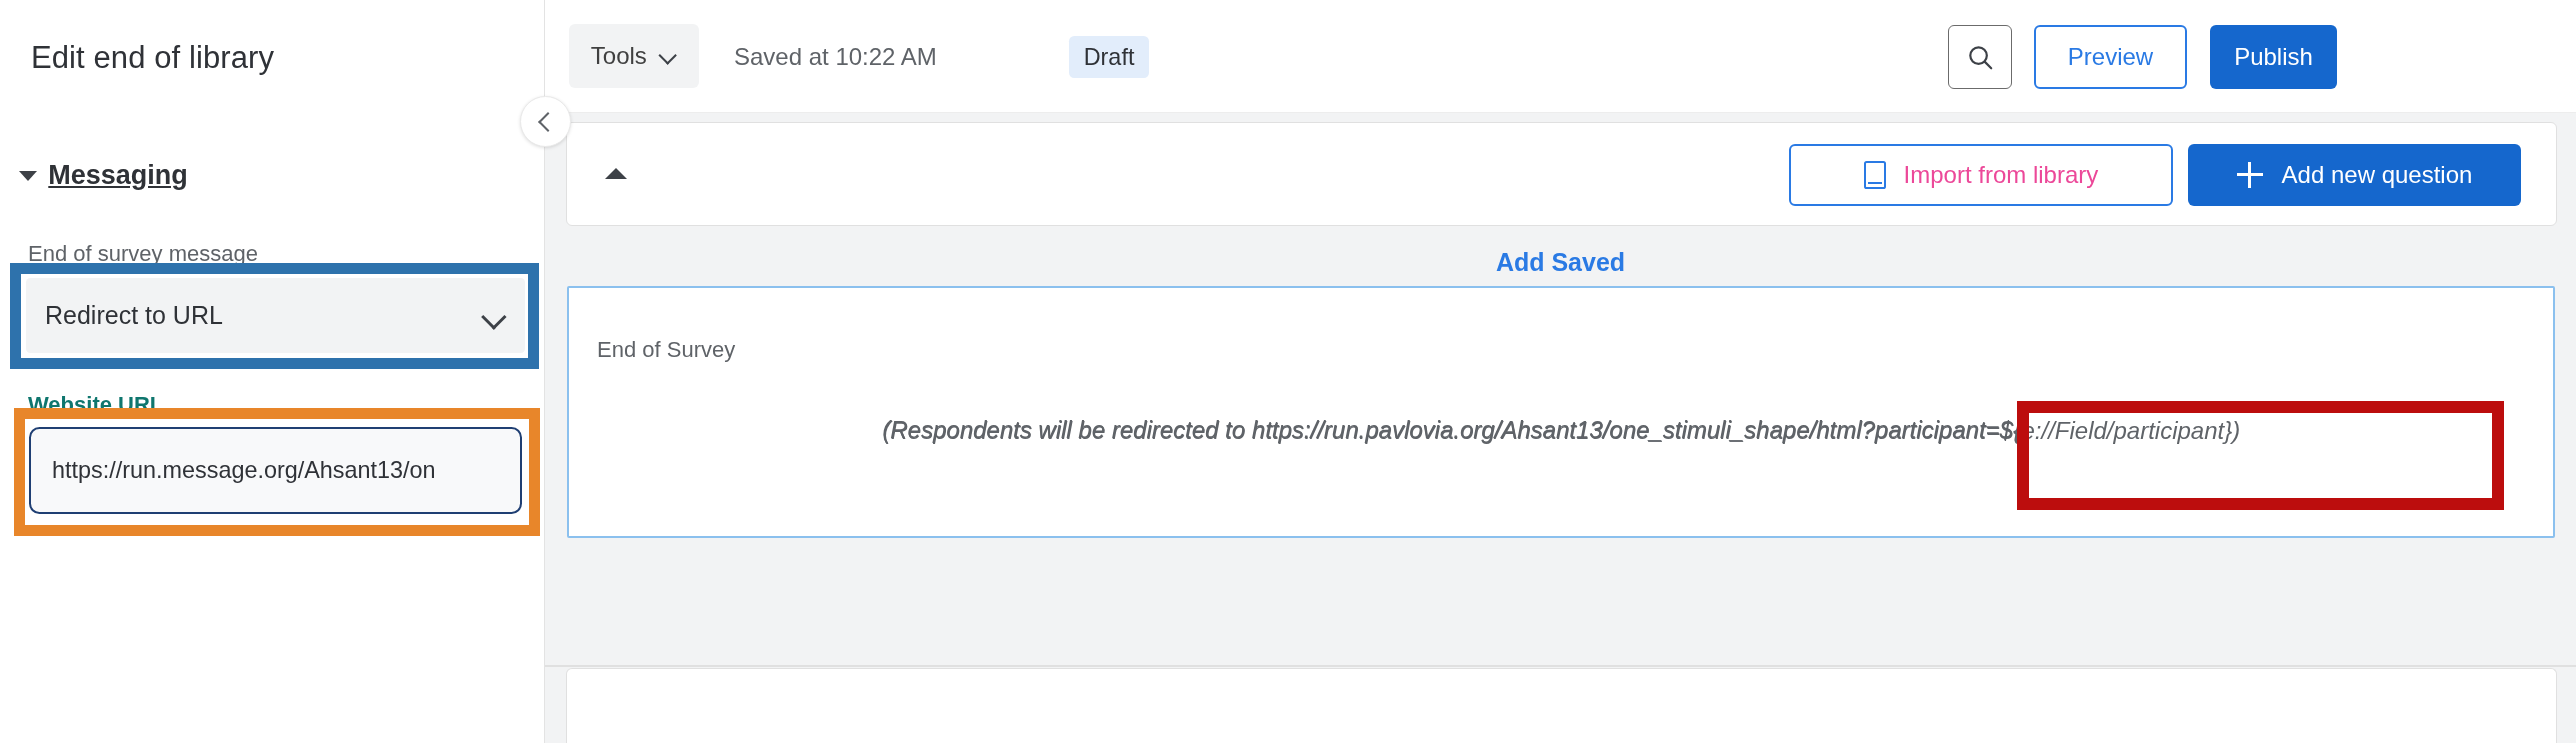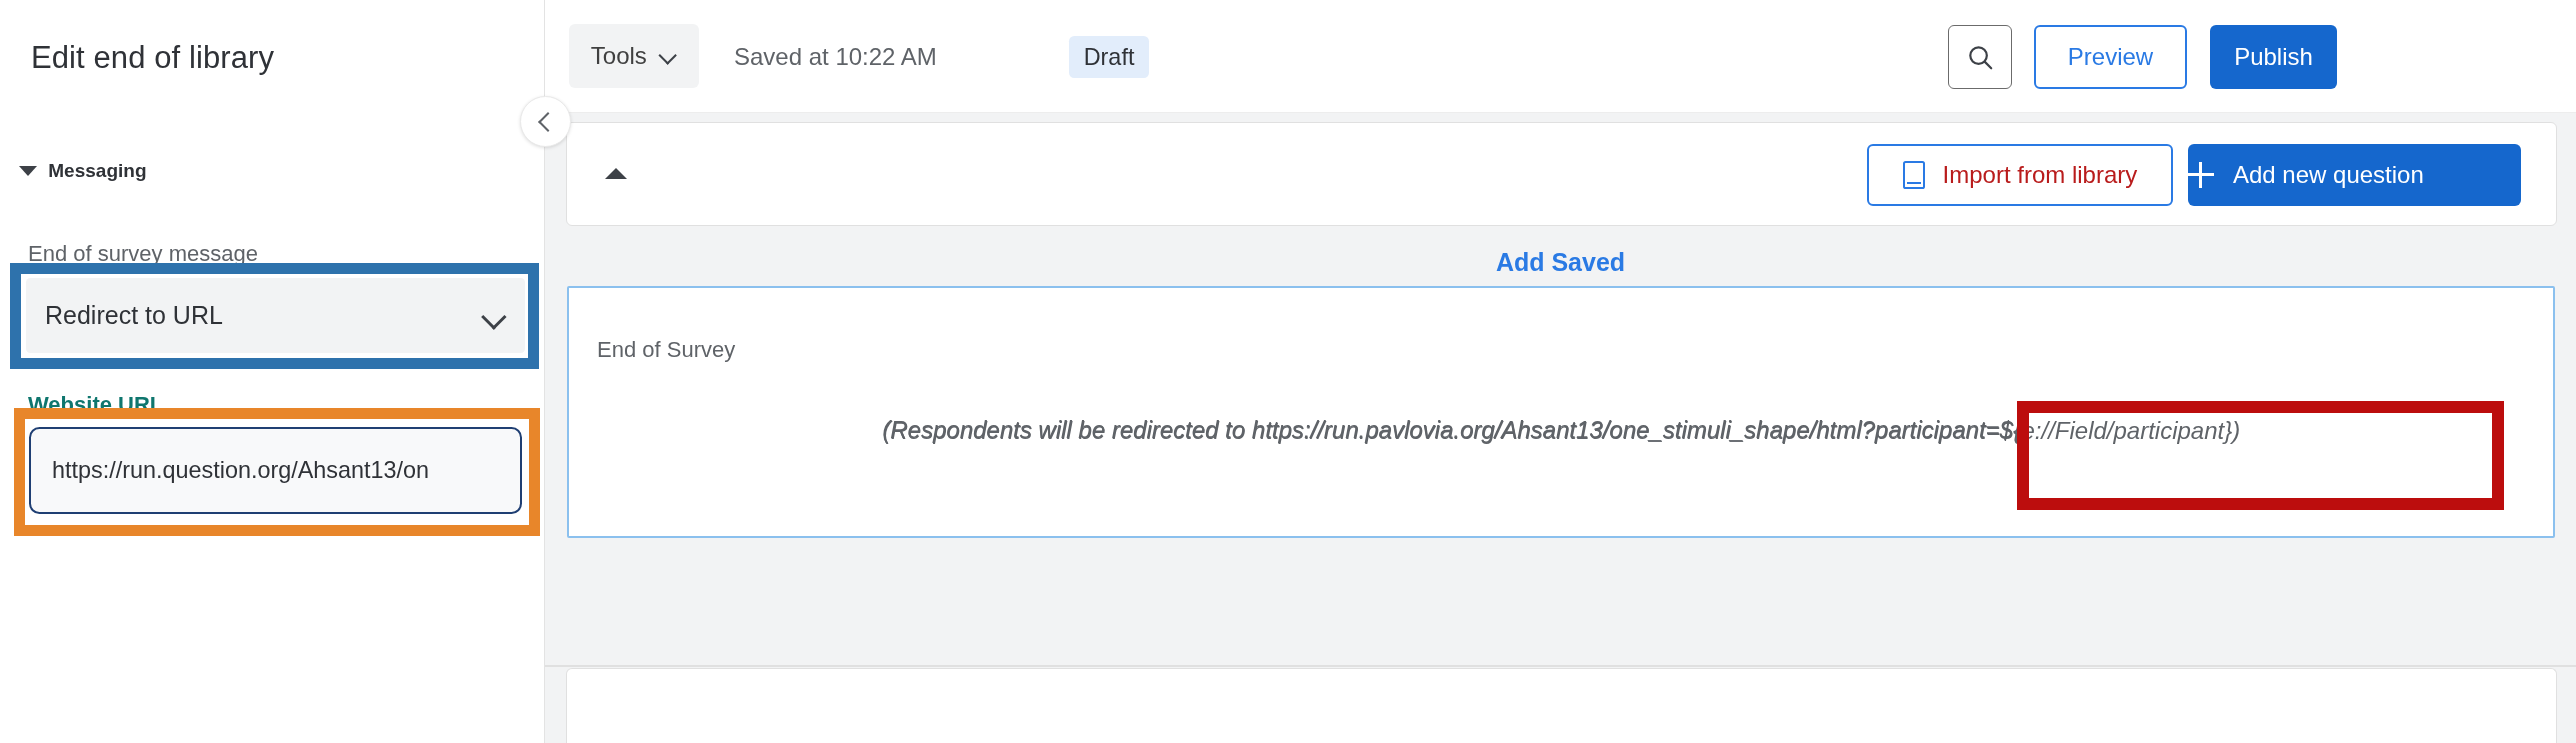--- a/index.html
+++ b/index.html
@@ -50,23 +50,24 @@
     align-items: center;
     gap: 11.3px;
   }
   .caret-down {
     width: 0; height: 0;
     border-left: 9.5px solid transparent;
     border-right: 9.5px solid transparent;
     border-top: 10.4px solid #3d4147;
   }
   .section-title {
-    font-size: 19px;
+    font-size: 27px;
     font-weight: bold;
     color: #2f3237;
+    text-decoration: underline;
   }
   .field-label {
     position: absolute;
     left: 28px;
     font-size: 22px;
     color: #5f6368;
     white-space: nowrap;
   }
   #label-msg { top: 241px; }
   #label-url {
@@ -318,31 +319,31 @@
     position: absolute;
     left: 38px; top: 45px;
     width: 0; height: 0;
     border-left: 11.3px solid transparent;
     border-right: 11.3px solid transparent;
     border-bottom: 11.3px solid #3d4147;
   }
   .import-btn {
     position: absolute;
     right: 383px; top: 21px;
-    width: 306px; height: 62px;
+    width: 384px; height: 62px;
     background: #ffffff;
     border: 2.2px solid #2a7ae4;
     border-radius: 6px;
     box-sizing: border-box;
     display: flex;
     align-items: center;
     justify-content: center;
     gap: 17.3px;
     font-size: 24px;
-    color: #b91c1c;
+    color: #ec4899;
     cursor: pointer;
   }
   .book-icon {
     width: 22.6px; height: 28px;
     border: 2.2px solid #2a7ae4;
     border-radius: 2.6px;
     box-sizing: border-box;
     position: relative;
     flex: 0 0 22.6px;
   }
@@ -354,20 +355,21 @@
     background: #2a7ae4;
   }
   .addq-btn {
     position: absolute;
     right: 35px; top: 21px;
     width: 333px; height: 62px;
     background: #1567cd;
     border-radius: 6px;
     display: flex;
     align-items: center;
+    justify-content: center;
     gap: 19px;
     font-size: 24px;
     color: #ffffff;
     cursor: pointer;
   }
   .plus-icon {
     position: relative;
     width: 26px; height: 26px;
     flex: 0 0 26px;
   }
@@ -452,21 +454,21 @@
 
     <div class="field-label" id="label-msg">End of survey message</div>
 
     <div class="select-wrap">
       <span class="select-value">Redirect to URL</span>
       <span class="chev"></span>
     </div>
 
     <div class="field-label" id="label-url">Website URL</div>
 
-    <div class="url-input">https://run.question.org/Ahsant13/on</div>
+    <div class="url-input">https://run.message.org/Ahsant13/on</div>
 
     <div class="anno" id="anno-blue"></div>
     <div class="anno" id="anno-orange"></div>
 
     <div class="collapse-handle"></div>
   </div>
 
   <div class="main">
 
     <div class="topbar">

